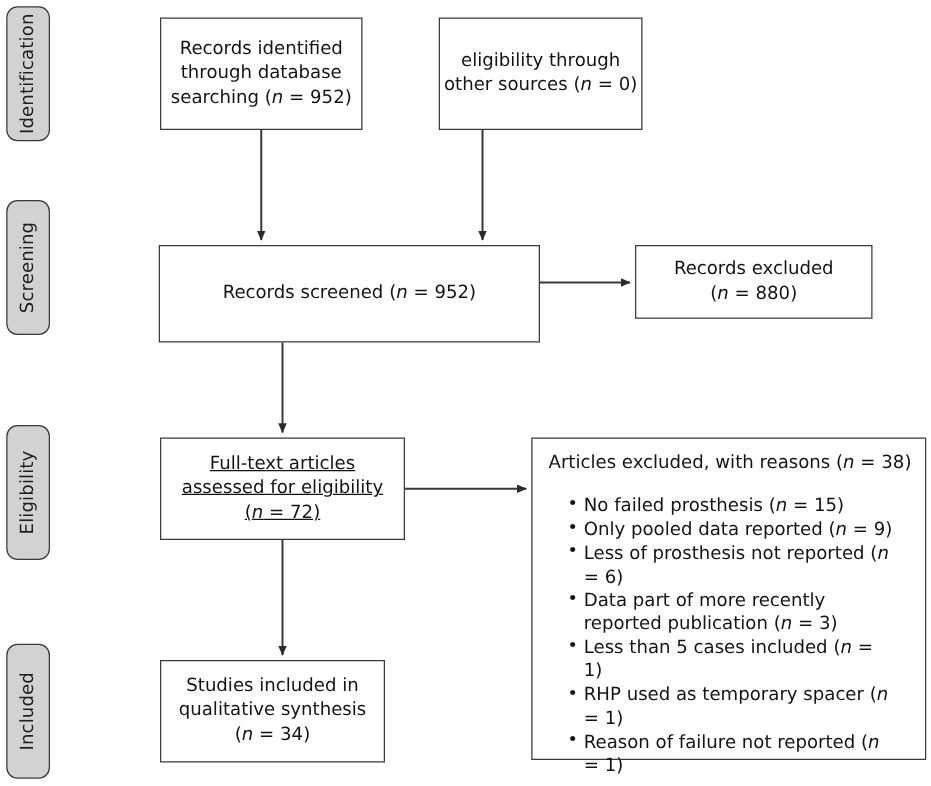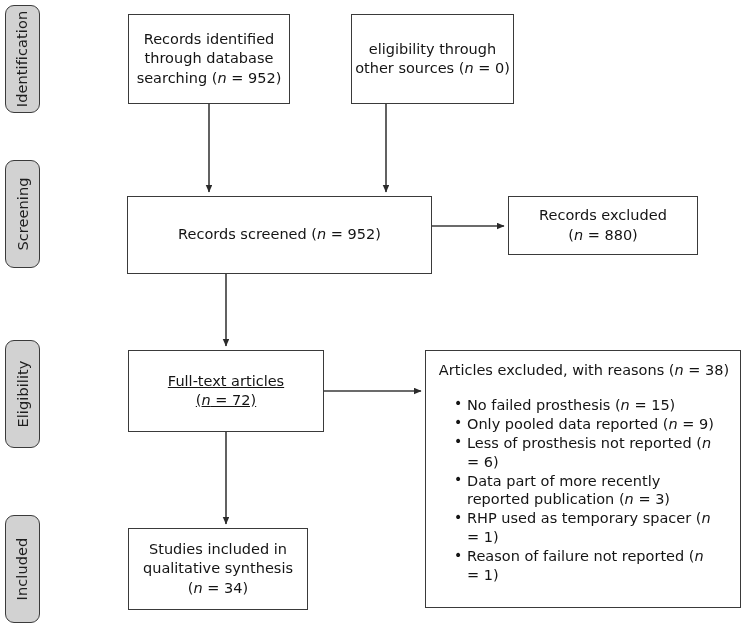--- a/index.html
+++ b/index.html
@@ -148,30 +148,32 @@
     <span class="ln"><span>Records screened (</span><em>n</em><span> = 952)</span></span>
   </div>
 
   <div class="node" id="node-records-excluded">
     <span class="ln">Records excluded</span>
     <span class="ln"><span>(</span><em>n</em><span> = 880)</span></span>
   </div>
 
   <div class="node" id="node-fulltext-assessed">
     <span class="ln">Full-text articles</span>
+    <span class="ln">assessed for eligibility</span>
     <span class="ln"><span>(</span><em>n</em><span> = 72)</span></span>
   </div>
 
   <div id="node-articles-excluded">
     <div class="hdr"><span>Articles excluded, with reasons (</span><em>n</em><span> = 38)</span></div>
     <ul class="reason-list">
       <li><span>No failed prosthesis (</span><em>n</em><span> = 15)</span></li>
       <li><span>Only pooled data reported (</span><em>n</em><span> = 9)</span></li>
       <li><span>Less of prosthesis not reported (</span><em>n</em><span> = 6)</span></li>
       <li><span>Data part of more recently reported publication (</span><em>n</em><span> = 3)</span></li>
+      <li><span>Less than 5 cases included (</span><em>n</em><span> = 1)</span></li>
       <li><span>RHP used as temporary spacer (</span><em>n</em><span> = 1)</span></li>
       <li><span>Reason of failure not reported (</span><em>n</em><span> = 1)</span></li>
     </ul>
   </div>
 
   <div class="node" id="node-studies-included">
     <span class="ln">Studies included in</span>
     <span class="ln">qualitative synthesis</span>
     <span class="ln"><span>(</span><em>n</em><span> = 34)</span></span>
   </div>

